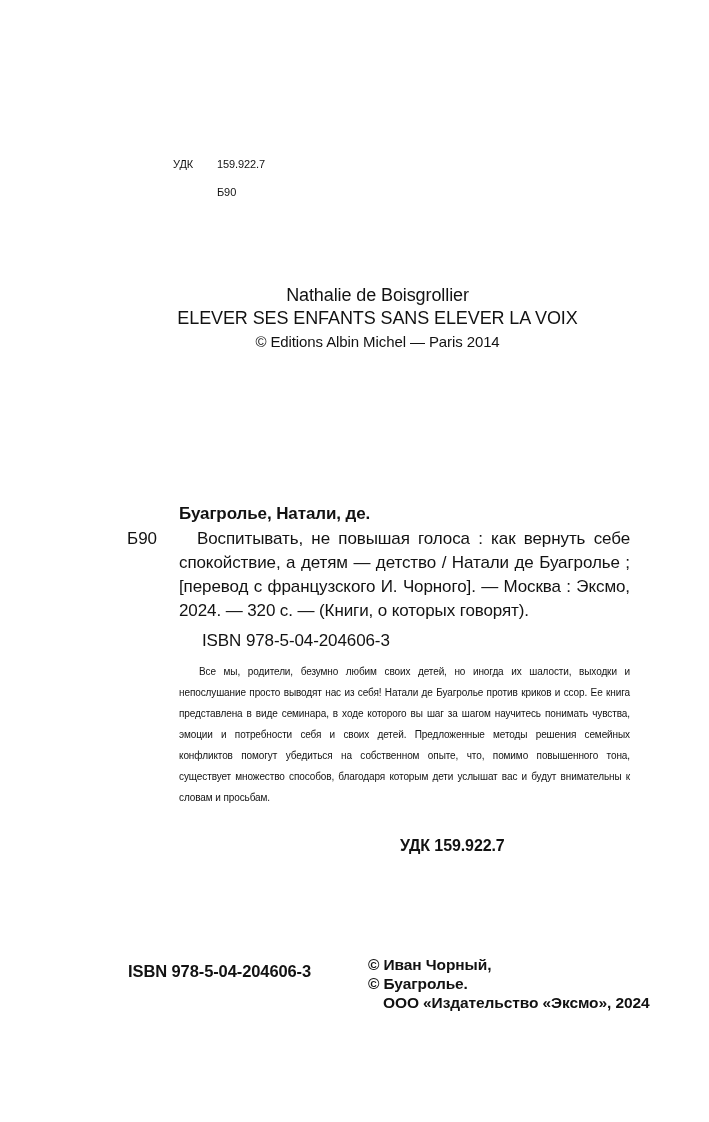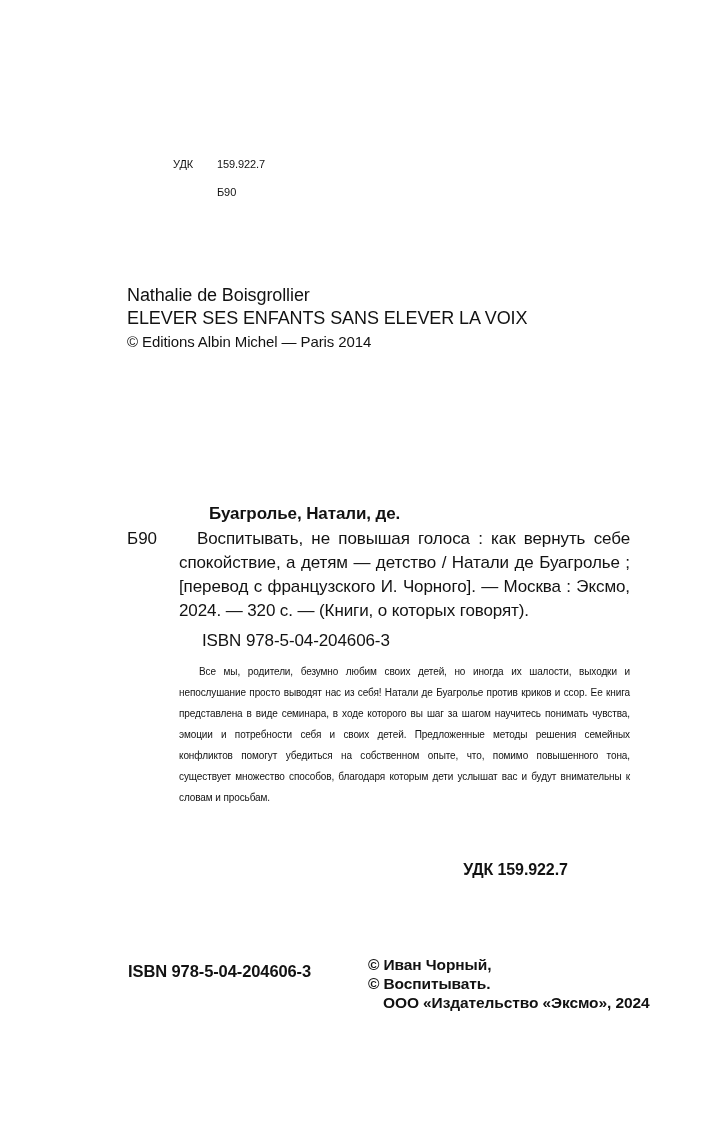--- a/index.html
+++ b/index.html
@@ -27,37 +27,36 @@
     letter-spacing: -0.1px;
     margin-left: 44px;
   }
   .udk-row { display: grid; grid-template-columns: 44px auto; }
   
   .orig-block {
     position: absolute;
     left: 127px;
     top: 284px;
     width: 501px;
-    text-align: left;
+    text-align: center;
     font-size: 18px;
     line-height: 23px;
     letter-spacing: -0.1px;
   }
   .orig-copyright {
     font-size: 15px;
   }
   
   .cat-heading {
     position: absolute;
     left: 179px;
     top: 504px;
     font-size: 17px;
     font-weight: bold;
     letter-spacing: -0.1px;
-    margin-left: 30px;
   }
   .cat-sign {
     position: absolute;
     left: 127px;
     top: 529px;
     font-size: 17px;
   }
   .cat-desc {
     position: absolute;
     left: 179px;
@@ -87,26 +86,25 @@
     text-align: justify;
     text-indent: 20px;
     letter-spacing: -0.1px;
   }
   
   .udk-bottom {
     position: absolute;
     left: 400px;
     top: 836px;
     width: 231px;
-    text-align: center;
+    text-align: left;
     font-size: 16px;
     font-weight: bold;
     line-height: 20px;
     letter-spacing: -0.1px;
-    margin-top: 24px;
   }
   
   .copyright-block {
     position: absolute;
     left: 368px;
     top: 956px;
     font-size: 15.5px;
     font-weight: bold;
     line-height: 18.8px;
     letter-spacing: -0.1px;
@@ -150,19 +148,19 @@
   <div class="cat-isbn">ISBN 978-5-04-204606-3</div>
 
   <div class="annotation">Все мы, родители, безумно любим своих детей, но иногда их шалости, выходки и непослушание просто выводят нас из себя! Натали де Буагролье против криков и ссор. Ее книга представлена в виде семинара, в ходе которого вы шаг за шагом научитесь понимать чувства, эмоции и потребности себя и своих детей. Предложенные методы решения семейных конфликтов помогут убедиться на собственном опыте, что, помимо повышенного тона, существует множество способов, благодаря которым дети услышат вас и будут внимательны к словам и просьбам.</div>
 
   <div class="udk-bottom">
     <div>УДК 159.922.7</div>
   </div>
 
   <div class="copyright-block">
     <div>© Иван Чорный,</div>
-    <div>© Воспитывать.</div>
+    <div>© Буагролье.</div>
     <div class="indent">ООО «Издательство «Эксмо», 2024</div>
   </div>
 
   <div class="isbn-bottom">ISBN 978-5-04-204606-3</div>
 
 </div>
 
 </body></html>

